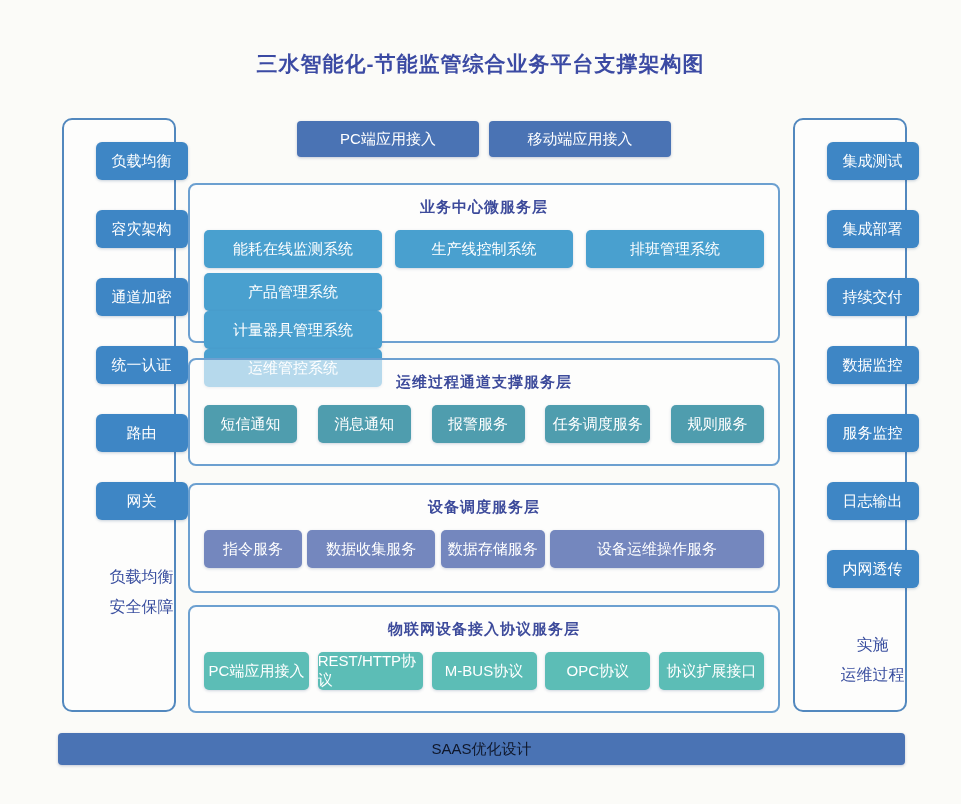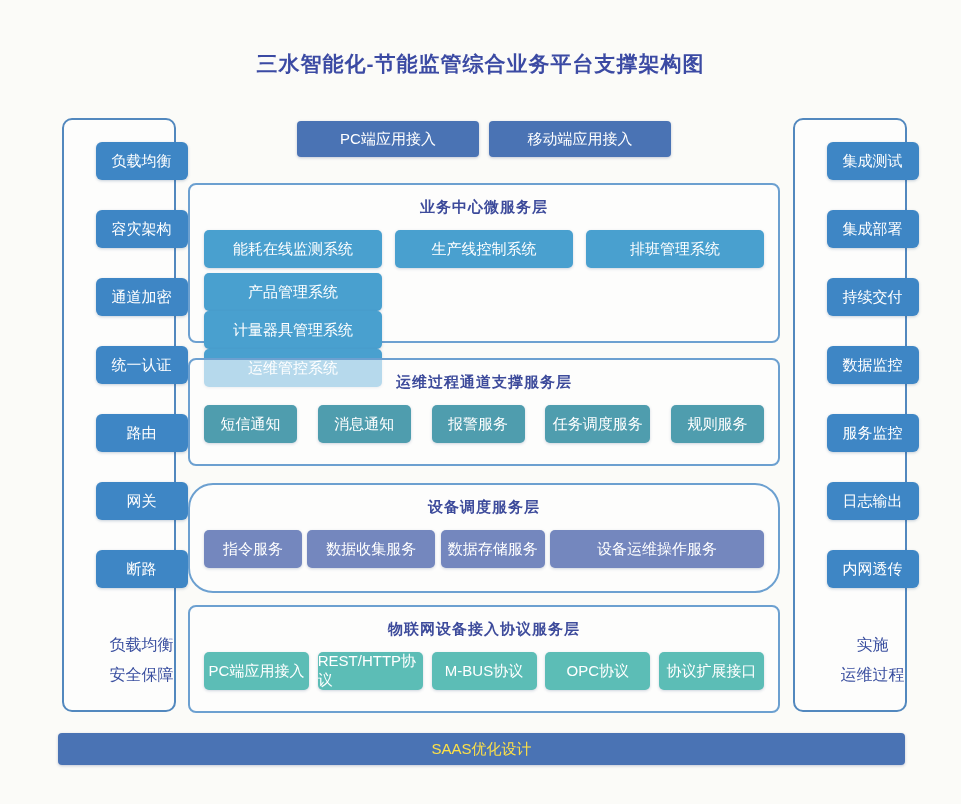--- a/index.html
+++ b/index.html
@@ -51,21 +51,21 @@
     box-shadow:0 1px 3px rgba(30,50,110,0.25);
   }
 
   .layer-box {
     position:absolute; left:188px; width:592px;
     border:2px solid #6ca0d0; border-radius:8px;
     background:rgba(255,255,255,0.6);
   }
   .layer-1 { top:183px; height:160px; }
   .layer-2 { top:358px; height:108px; }
-  .layer-3 { top:483px; height:110px;border-radius:25px; }
+  .layer-3 { top:483px; height:110px; }
   .layer-4 { top:605px; height:108px; }
   .layer-title {
     margin-top:13px; text-align:center;
     color:#3d4b9b; font-size:15px; font-weight:bold; letter-spacing:1px;
   }
   .node-row {
     display:flex; justify-content:space-between;
     padding:0 14px; margin-top:13px;
   }
   .layer-1 .node-row.second { margin-top:5px;flex-direction:column; }
@@ -83,40 +83,39 @@
   .n2-d { width:105px; } .n2-e { width:93px; }
   
   .layer-3 .node { background:#7487be; }
   .n3-a { width:98px; } .n3-b { width:128px; } .n3-c { width:104px; } .n3-d { width:214px; }
   
   .layer-4 .node { background:#5cbdb6; width:105px; }
 
   .footer-bar {
     position:absolute; left:58px; top:733px; width:847px; height:32px;
     background:#4a73b4; border-radius:4px;
-    color:#fde047; font-size:15px;
+    color:#0f172a; font-size:15px;
     display:flex; align-items:center; justify-content:center;
     box-shadow:0 1px 3px rgba(30,50,110,0.25);
   }
 </style>
 </head>
 <body>
 
 <div class="page">
 
   <div class="main-title">三水智能化-节能监管综合业务平台支撑架构图</div>
 
   <div class="pillar left">
     <div class="pillar-btn">负载均衡</div>
     <div class="pillar-btn">容灾架构</div>
     <div class="pillar-btn">通道加密</div>
     <div class="pillar-btn">统一认证</div>
     <div class="pillar-btn">路由</div>
     <div class="pillar-btn">网关</div>
-    <div class="pillar-btn">断路</div>
     <div class="pillar-caption">
       <div>负载均衡</div>
       <div>安全保障</div>
     </div>
   </div>
 
   <div class="pillar right">
     <div class="pillar-btn">集成测试</div>
     <div class="pillar-btn">集成部署</div>
     <div class="pillar-btn">持续交付</div>

